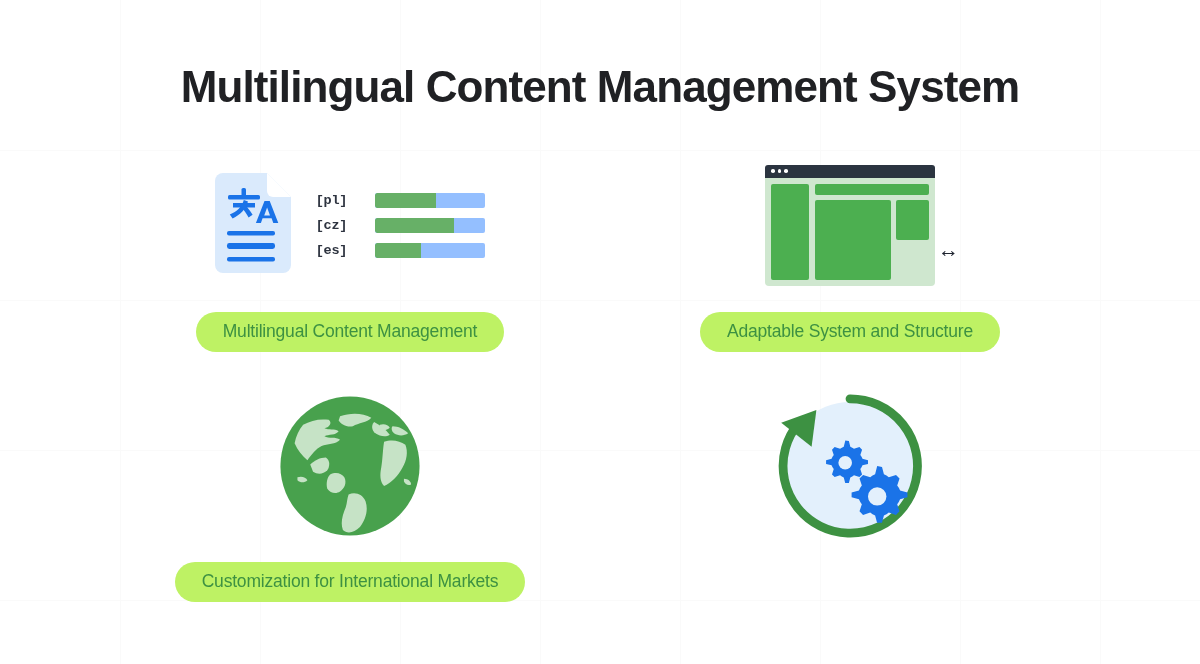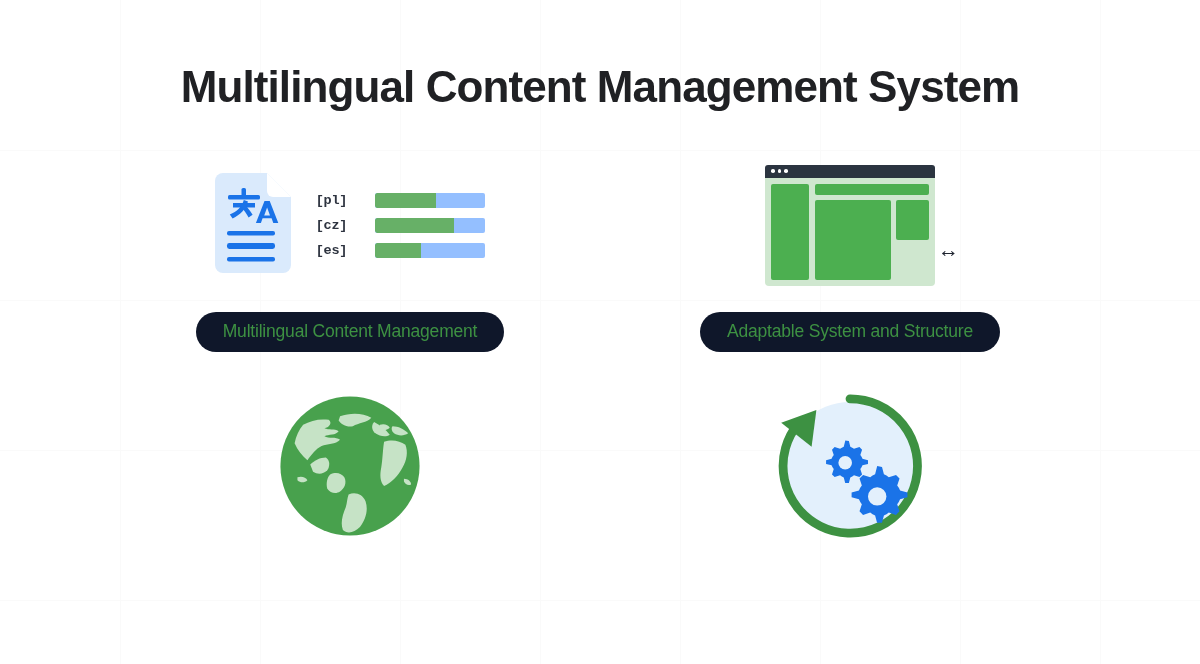--- a/index.html
+++ b/index.html
@@ -81,21 +81,21 @@
     height: 150px;
     display: flex;
     align-items: center;
     justify-content: center;
     width: 100%;
     position: relative;
   }
 
   .pill {
     margin-top: 12px;
-    background: #0f172a;
+    background: #bef264;
     color: #3d9142;
     font-size: 17.5px;
     letter-spacing: -0.2px;
     border-radius: 22px;
     padding: 11px 27px;
     white-space: nowrap;
     line-height: 1;
   }
 
   
@@ -335,20 +335,21 @@
               <path d="M148 66 C158 62 170 64 178 70 C182 80 180 92 174 102 C168 114 158 124 148 128 C142 122 142 112 144 102 C146 92 146 78 148 66 Z"></path>
               <path d="M160 44 C168 44 176 48 182 54 C176 58 168 58 162 54 C158 50 158 46 160 44 Z"></path>
               <path d="M142 42 C148 40 154 42 156 46 C152 50 146 50 142 48 Z"></path>
 
               <path d="M26 116 C32 114 38 116 40 120 C36 124 30 124 26 120 Z"></path>
               <path d="M176 118 C182 118 186 122 186 126 C182 128 178 126 176 122 Z"></path>
             </g>
           </svg>
         </span>
       </div>
+      <div class="pill">Customization for International Markets</div>
     </div>
 
     <div class="feature">
       <div class="art f4-art">
         <span>
           <svg class="autoart" width="160" height="160" viewBox="0 0 200 200">
             <circle cx="100" cy="100" r="80" fill="#e3f0fc"></circle>
 
             <path d="M100 16 A84 84 0 1 1 36 46" fill="none" stroke="#3d9142" stroke-width="11" stroke-linecap="round"></path>
             <polygon points="14,46 58,30 52,76" fill="#3d9142"></polygon>

